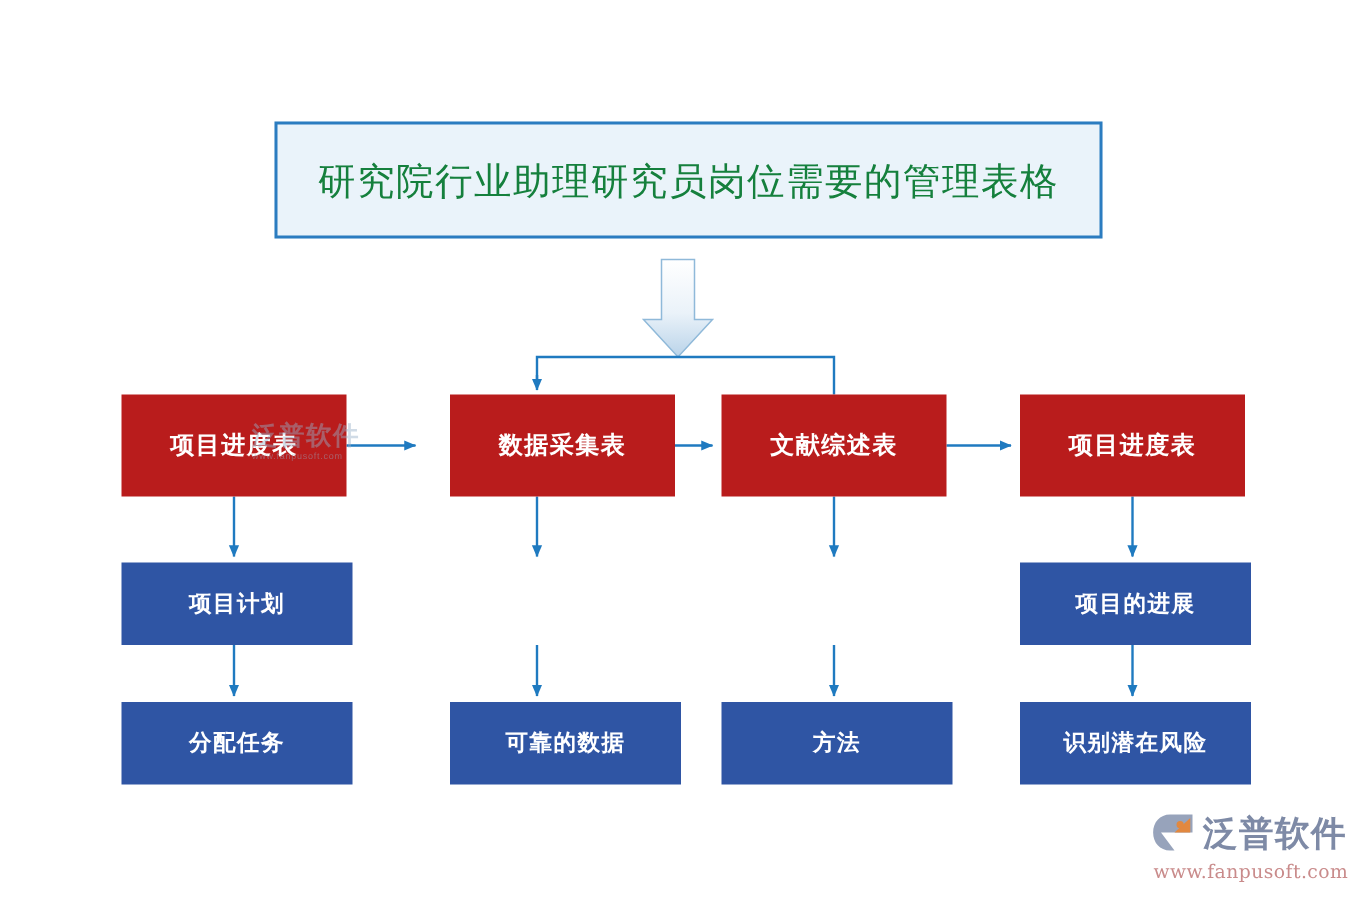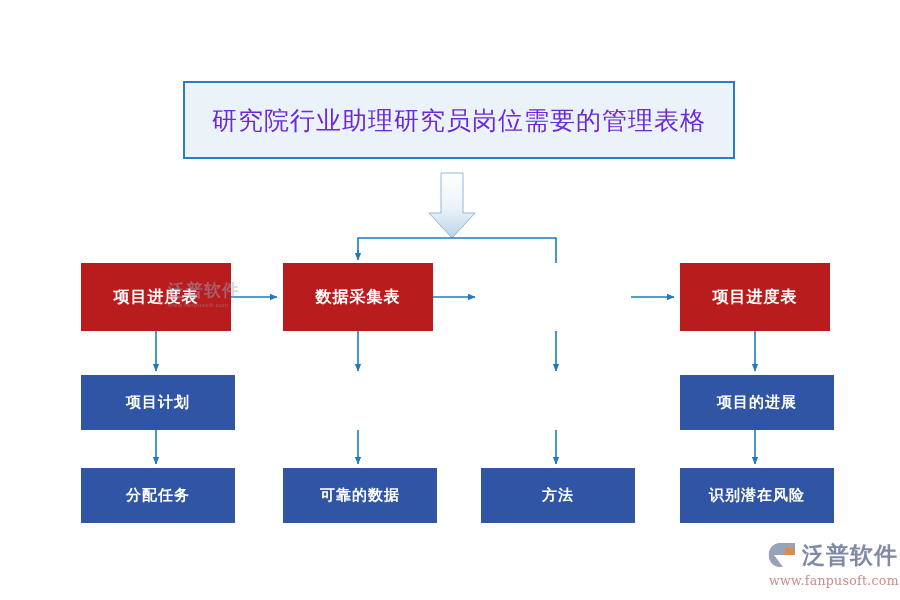--- a/index.html
+++ b/index.html
@@ -38,21 +38,21 @@
     background: #eaf3fa;
     border: 2px solid #2b7cc0;
     box-sizing: border-box;
     display: flex;
     align-items: center;
     justify-content: center;
   }
   .title-text {
     font-family: Liberation Mono, monospace;
     font-size: 25px;
-    color: #6d28d9;
+    color: #15803d;
     letter-spacing: 1px;
     white-space: nowrap;
   }
 
   
   .node {
     position: absolute;
     box-sizing: border-box;
     display: flex;
     align-items: center;
@@ -70,21 +70,21 @@
   }
   .node.sub {
     background: #2f55a4;
     font-size: 15px;
     width: 154px;
     height: 55px;
   }
 
   
   .c1 { left: 81px; }
-  .c2 { left: 283px; }
+  .c2 { left: 300px; }
   .c3 { left: 481px; }
   .c4 { left: 680px; }
   
   .r1 { top: 263px; }
   .r2 { top: 375px; }
   .r3 { top: 468px; text-align: right; }
 
   
   .wm-inline {
     position: absolute;
@@ -180,20 +180,21 @@
     <line x1="755" y1="331" x2="755" y2="371" stroke="#1f7ac0" stroke-width="1.6" marker-end="url(#ah)"></line>
     <line x1="755" y1="430" x2="755" y2="464" stroke="#1f7ac0" stroke-width="1.6" marker-end="url(#ah)"></line>
   </svg>
 
   <div class="title-box">
     <span class="title-text">研究院行业助理研究员岗位需要的管理表格</span>
   </div>
 
   <div class="node head c1 r1">项目进度表</div>
   <div class="node head c2 r1">数据采集表</div>
+  <div class="node head c3 r1">文献综述表</div>
   <div class="node head c4 r1">项目进度表</div>
 
   <div class="node sub c1 r2">项目计划</div>
   <div class="node sub c4 r2">项目的进展</div>
 
   <div class="node sub c1 r3">分配任务</div>
   <div class="node sub c2 r3">可靠的数据</div>
   <div class="node sub c3 r3">方法</div>
   <div class="node sub c4 r3">识别潜在风险</div>
 

